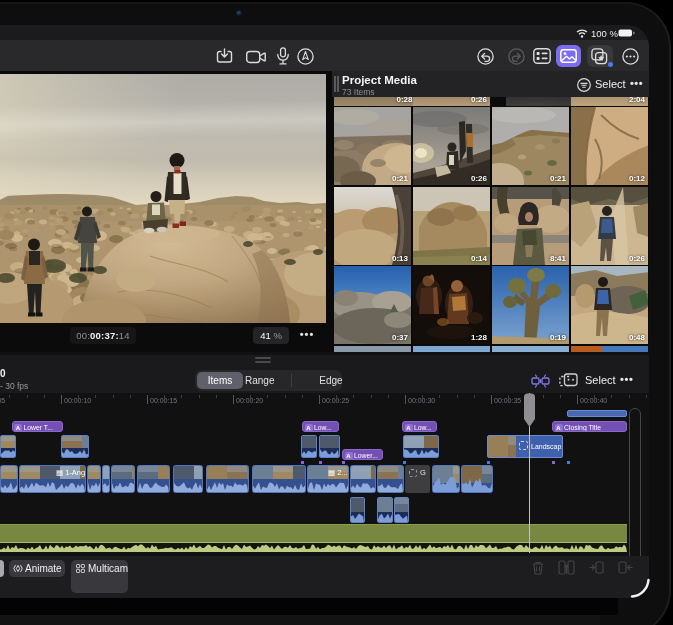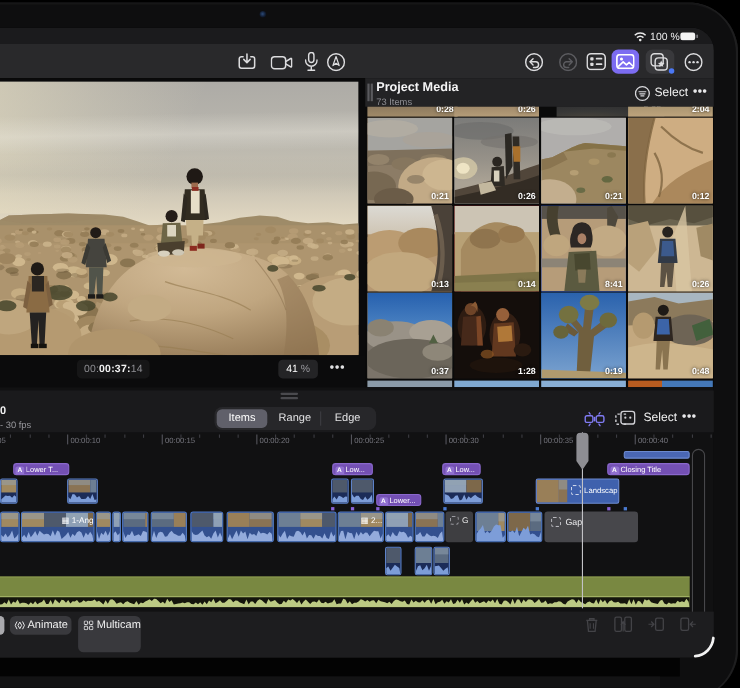--- a/index.html
+++ b/index.html
@@ -774,23 +774,23 @@
       <div style="position:absolute;left:491.5px;top:345.5px;width:77.5px;height:6.5px;overflow:hidden;background:#88aed4;"></div>
       <div style="position:absolute;left:570.5px;top:345.5px;width:77.5px;height:6.5px;overflow:hidden;background:linear-gradient(90deg,#b85c20 0%,#b85c20 40%,#4478b8 40%);"></div>
       <div style="position:absolute;left:0;top:352px;width:649px;height:246px;background:#111112;"></div>
       <div style="position:absolute;left:0;top:355px;width:649px;height:38px;background:#1a1a1c;"></div>
       <div style="position:absolute;left:0;top:368px;width:10px;height:11px;color:#f0f0f0;font-size:10px;font-weight:700;">0</div>
       <div style="position:absolute;left:0;top:381px;width:50px;height:10px;color:#98989d;font-size:8.5px;">- 30 fps</div>
       <div style="position:absolute;left:255px;top:357px;width:16px;height:2px;border-radius:1px;background:#4a4a4e;"></div>
       <div style="position:absolute;left:255px;top:361px;width:16px;height:2px;border-radius:1px;background:#4a4a4e;"></div>
       <div style="position:absolute;left:195px;top:370px;width:147px;height:21px;border-radius:7px;background:#27272a;"></div>
       <div style="position:absolute;left:197px;top:372px;width:46px;height:17px;border-radius:5px;background:#60606a;color:#fff;font-size:10px;line-height:17px;text-align:center;font-weight:400;">Items</div>
-      <div style="position:absolute;left:245px;top:372px;width:46px;height:17px;color:#e2e2e4;font-size:10px;line-height:17px;text-align:center;">Range</div>
+      <div style="position:absolute;left:245px;top:372px;width:46px;height:17px;color:#e2e2e4;font-size:10px;line-height:17px;">Range</div>
       <div style="position:absolute;left:291px;top:374px;width:1px;height:13px;background:#3e3e42;"></div>
-      <div style="position:absolute;left:293px;top:372px;width:46px;height:17px;color:#e2e2e4;font-size:10px;line-height:17px;text-align:center;">Edge</div>
+      <div style="position:absolute;left:308px;top:372px;width:46px;height:17px;color:#e2e2e4;font-size:10px;line-height:17px;text-align:center;">Edge</div>
       <svg class="abs" style="left:531px;top:373px" width="19" height="16" viewBox="0 0 19 16">
         <rect x="1" y="5" width="7" height="6" rx="1.6" stroke="#807bf2" stroke-width="1.3" fill="none"></rect>
         <rect x="11" y="5" width="7" height="6" rx="1.6" stroke="#807bf2" stroke-width="1.3" fill="none"></rect>
         <path d="M4.5 2 L5.5 3.5 M14.5 2 L13.5 3.5 M4.5 14 L5.5 12.5 M14.5 14 L13.5 12.5 M9.5 6.5 V9.5" stroke="#807bf2" stroke-width="1.2" stroke-linecap="round"></path>
       </svg>
       <svg class="abs" style="left:559px;top:372px" width="19" height="17" viewBox="0 0 19 17">
         <path d="M4.5 4.5 L2.5 4.5 a1.6 1.6 0 0 0 -1.6 1.6 L0.9 12 a1.6 1.6 0 0 0 1.6 1.6 L4.5 13.6 M8 4.5 L11 4.5 M8 13.6 L11 13.6" stroke="#cfcfd4" stroke-width="1.3" fill="none" stroke-dasharray="2.2 1.6"></path>
         <rect x="5.5" y="2" width="12.5" height="11.5" rx="2.4" stroke="#cfcfd4" stroke-width="1.3" fill="none"></rect>
         <circle cx="9.5" cy="7.7" r="1" fill="#cfcfd4"></circle>
         <circle cx="14" cy="7.7" r="1" fill="#cfcfd4"></circle>
@@ -1154,24 +1154,20 @@
             <rect x="20" y="0" width="10" height="17" fill="#5b6b80"></rect>
             <rect x="20" y="0" width="10" height="8" fill="#93a3b2" opacity="0.5"></rect>
           </svg>
         </div>
         <div style="position:absolute;left:0;bottom:0;width:30px;height:17px;">
           <svg width="30" height="17" viewBox="0 0 30 17" style="position:absolute;left:0;bottom:0" preserveAspectRatio="none">
             <polygon points="0,17 0,8.0 2,8.7 4,7.3 6,9.6 8,3.8 10,12.4 12,8.7 14,4.7 16,6.7 18,2.9 20,10.8 22,9.9 24,10.6 26,12.8 28,13.5 30,7.9 30,17" fill="#7d9dd8"></polygon>
           </svg>
         </div>
       </div>
-      <div style="position:absolute;left:495px;top:465px;width:85px;height:28px;border-radius:3px;background:#47474b;overflow:hidden;">
-        <div style="position:absolute;left:6px;top:5px;width:9px;height:9px;border:1px dashed #b8b8bd;border-radius:2px;"></div>
-        <div style="position:absolute;left:19px;top:4px;width:30px;height:11px;color:#ececee;font-size:8px;line-height:11px;">Gap</div>
-      </div>
       <div style="position:absolute;left:350px;top:497px;width:15px;height:26px;border-radius:2px;background:#1c2c58;border:1px solid #5d82c8;overflow:hidden;">
         <div style="position:absolute;left:0;top:0;width:13px;height:14px;overflow:hidden;">
           <svg width="13" height="14" style="position:absolute;left:0;top:0" viewBox="0 0 13 14" preserveAspectRatio="none">
             <rect x="0" y="0" width="13" height="14" fill="#4e596b"></rect>
           </svg>
         </div>
         <div style="position:absolute;left:0;bottom:0;width:13px;height:11px;">
           <svg width="13" height="11" viewBox="0 0 13 11" style="position:absolute;left:0;bottom:0" preserveAspectRatio="none">
             <polygon points="0,11 0,5.6 2,3.9 4,7.9 6,5.2 8,2.5 10,4.0 12,5.3 13,11" fill="#7d9dd8"></polygon>
           </svg>

